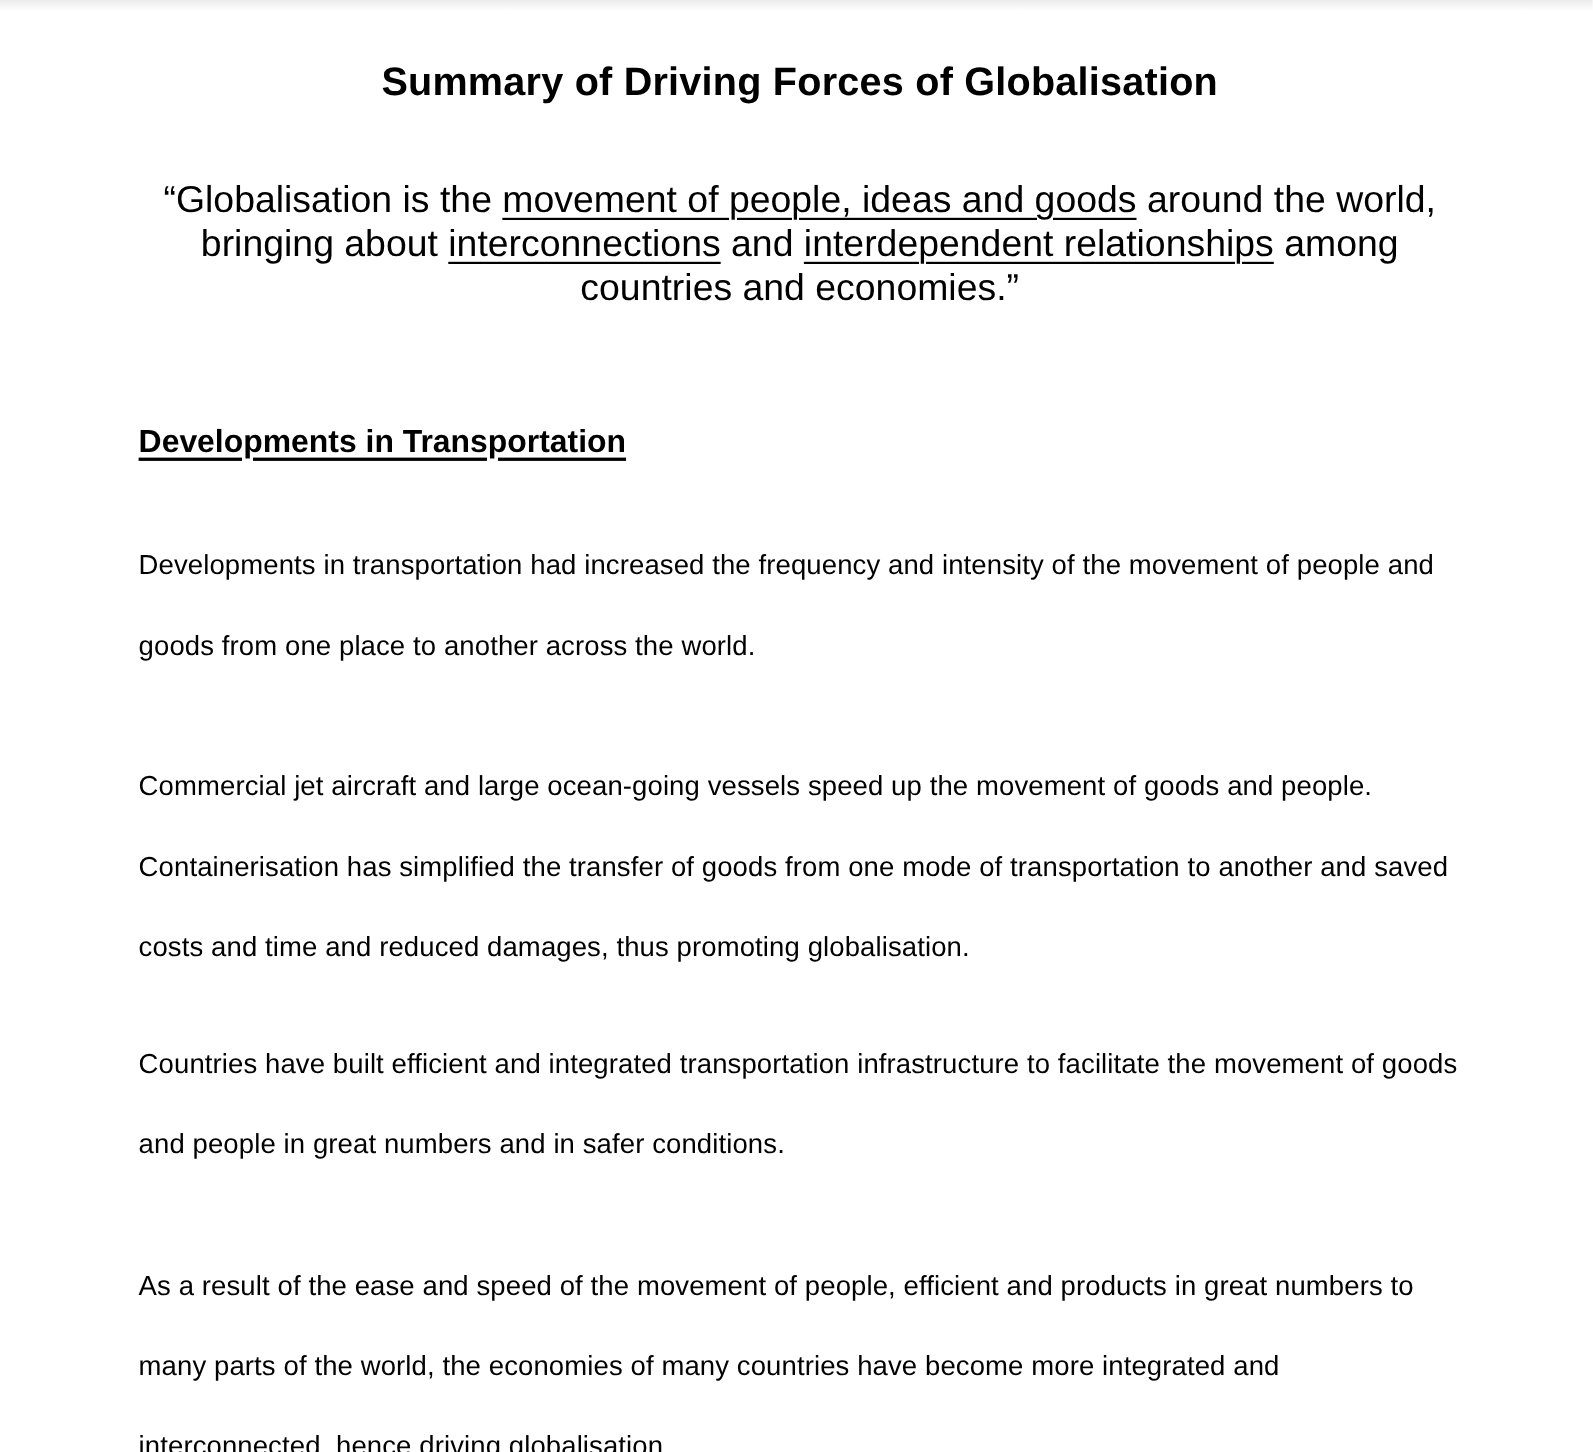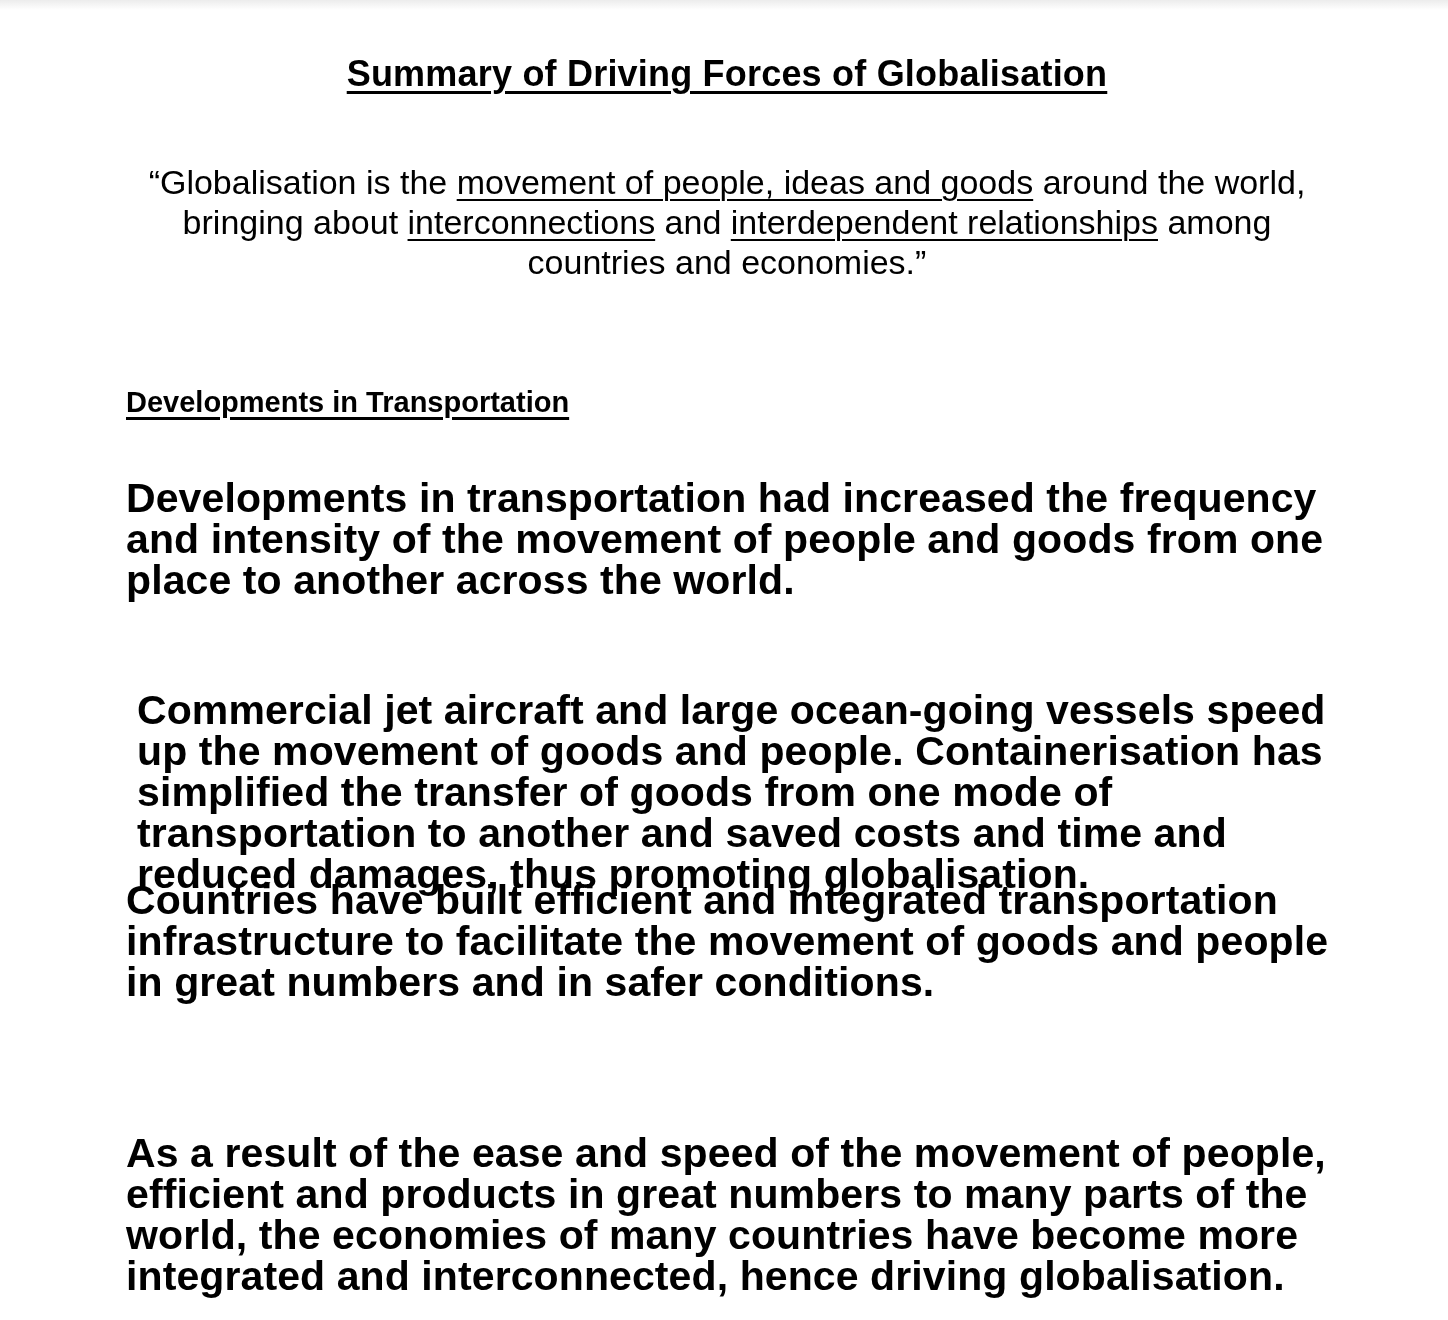--- a/index.html
+++ b/index.html
@@ -31,21 +31,21 @@
       position: absolute;
       left: 0;
       width: 1202px;
       top: 50px;
       text-align: center;
       font-weight: bold;
       font-size: 36px;
       line-height: 48px;
       letter-spacing: 0.2px;
     }
-    .doc-title span { text-decoration: underline; text-decoration-thickness: 3px; text-underline-offset: 5px; }
+    .doc-title span { text-decoration-thickness: 3px; text-underline-offset: 5px; }
     .quote {
       position: absolute;
       left: 0;
       width: 1202px;
       top: 162px;
       text-align: center;
       font-size: 34px;
       line-height: 40px;
     }
     .quote .ul { text-decoration: underline; text-decoration-thickness: 2px; text-underline-offset: 5px; }
@@ -57,45 +57,44 @@
       font-size: 29px;
       line-height: 44px;
       text-decoration: underline;
       text-decoration-thickness: 3px;
       text-underline-offset: 5px;
     }
     .para {
       position: absolute;
       left: 0;
       width: 1205px;
-      font-size: 41px;
-      line-height: 41px;
+      font-size: 25px;
+      line-height: 73px;
       letter-spacing: 0.1px;
-      font-weight: bold;
     }
     #p1 { top: 478px; }
     #p2 { top: 679px; }
-    #p3 { top: 880px; }
+    #p3 { top: 931px; }
     #p4 { top: 1133px; }
   </style>
 </head>
 <body>
 
 <div class="top-shade"></div>
 
 <div class="page">
 
   <h1 class="doc-title" style="margin:0;">
     <span>Summary of Driving Forces of Globalisation</span>
   </h1>
 
   <p class="quote" style="margin:0;">
     <span>“Globalisation is the </span><span class="ul">movement of people, ideas and goods</span><span> around the world, bringing about </span><span class="ul">interconnections</span><span> and </span><span class="ul">interdependent relationships</span><span> among countries and economies.”</span>
   </p>
 
   <h2 class="section-heading" style="margin:0;">Developments in Transportation</h2>
 
   <p class="para" id="p1" style="margin:0;">Developments in transportation had increased the frequency and intensity of the movement of people and goods from one place to another across the world.</p>
-  <p class="para" id="p2" style="margin:11px;">Commercial jet aircraft and large ocean-going vessels speed up the movement of goods and people. Containerisation has simplified the transfer of goods from one mode of transportation to another and saved costs and time and reduced damages, thus promoting globalisation.</p>
+  <p class="para" id="p2" style="margin:0;">Commercial jet aircraft and large ocean-going vessels speed up the movement of goods and people. Containerisation has simplified the transfer of goods from one mode of transportation to another and saved costs and time and reduced damages, thus promoting globalisation.</p>
   <p class="para" id="p3" style="margin:0;">Countries have built efficient and integrated transportation infrastructure to facilitate the movement of goods and people in great numbers and in safer conditions.</p>
   <p class="para" id="p4" style="margin:0;">As a result of the ease and speed of the movement of people, efficient and products in great numbers to many parts of the world, the economies of many countries have become more integrated and interconnected, hence driving globalisation.</p>
 
 </div>
 
 </body></html>

